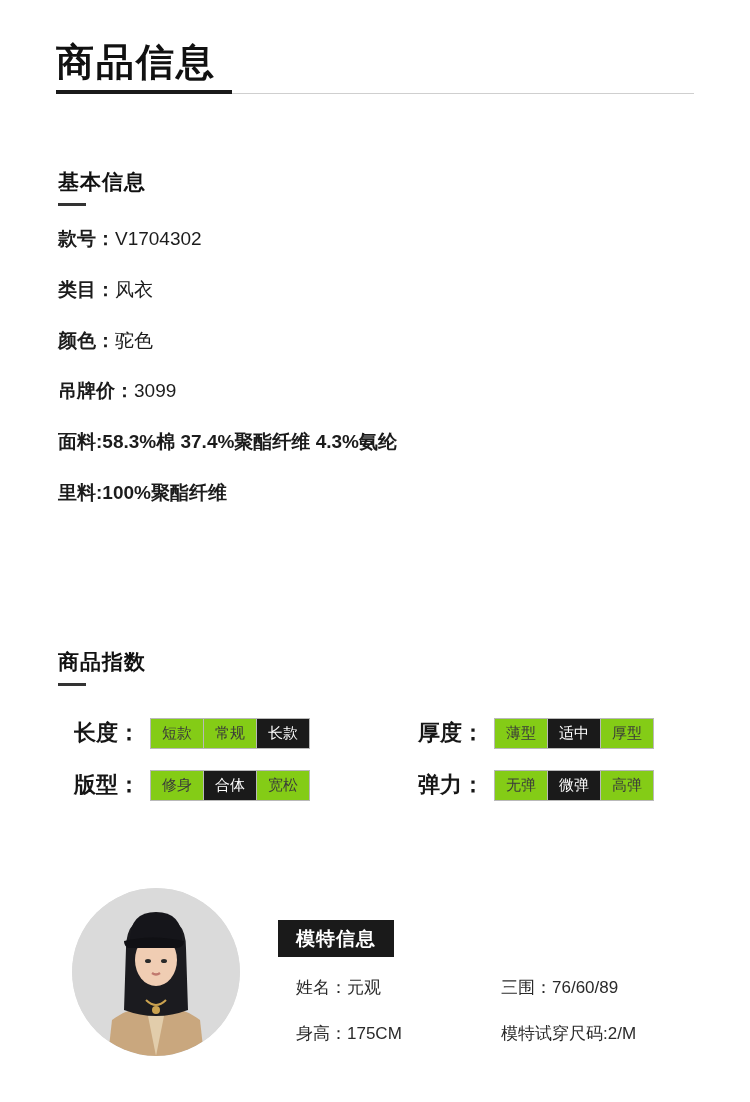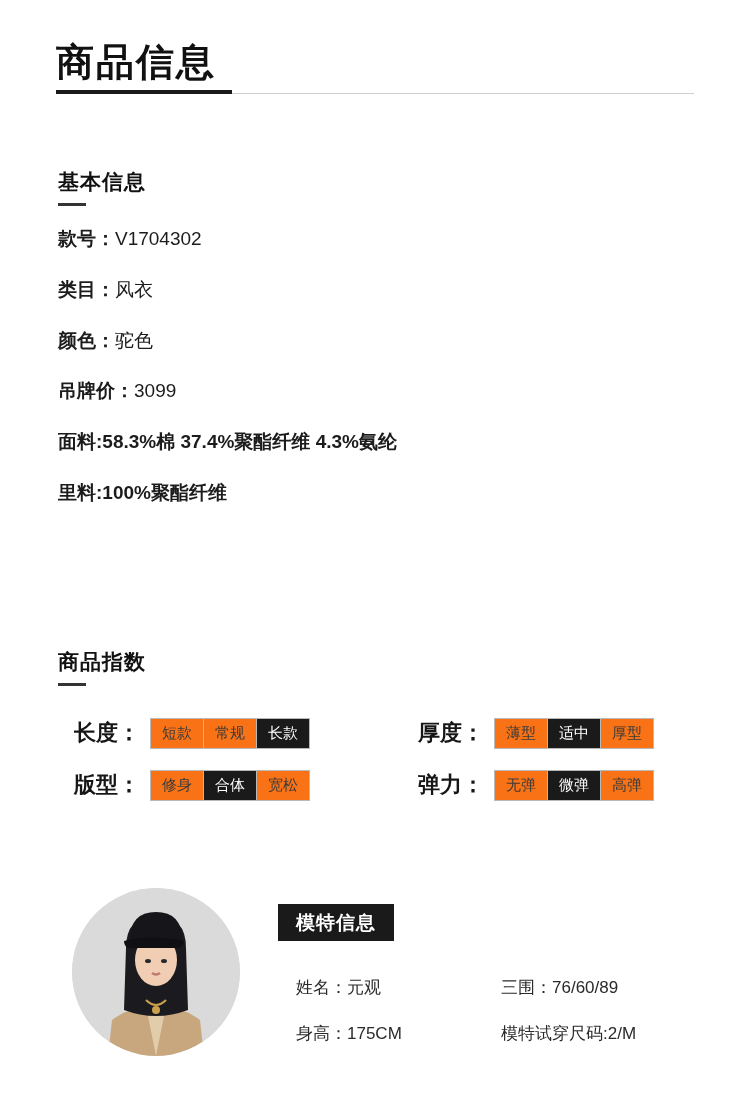--- a/index.html
+++ b/index.html
@@ -124,21 +124,21 @@
   .idx-label {
     font-size: 22px;
     font-weight: bold;
     color: #161616;
     margin-right: 10px;
     white-space: nowrap;
   }
   .pill-set {
     display: flex;
     border: 1px solid #b9b9b9;
-    background: #f97316;
+    background: #84cc16;
   }
   .pill {
     font-size: 15px;
     color: #3a3a3a;
     padding: 4px 11px 5px 11px;
     border-right: 1px solid #b9b9b9;
     line-height: 1.3;
     white-space: nowrap;
   }
   .pill:last-child { border-right: none; }
@@ -162,21 +162,21 @@
     width: 168px;
     height: 168px;
     border-radius: 50%;
     overflow: hidden;
     background: #dcdcdc;
   }
 
   .model-tag {
     position: absolute;
     left: 278px;
-    top: 24px;
+    top: 40px;
     background: #1a1a1a;
     color: #ffffff;
     font-size: 19px;
     font-weight: bold;
     padding: 9px 18px;
     letter-spacing: 1px;
     line-height: 1;
   }
 
   .model-info {

